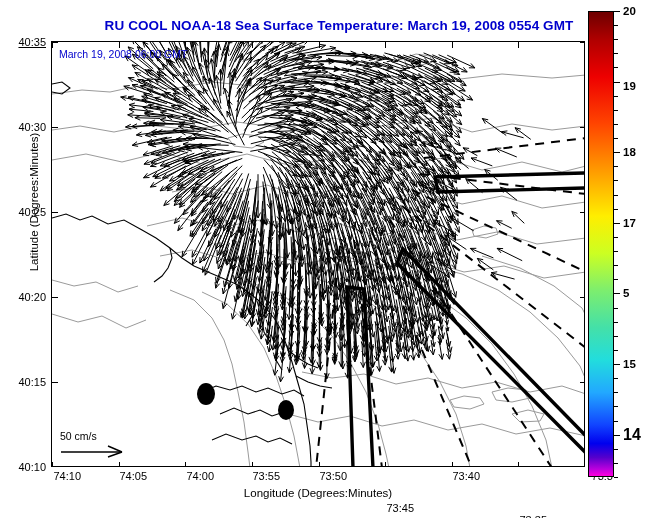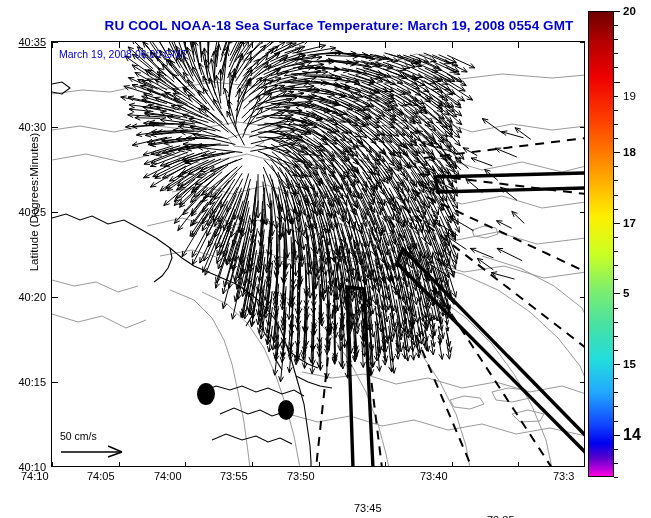--- a/index.html
+++ b/index.html
@@ -33,21 +33,21 @@
   
   #scalewrap{left:60px;top:430px;}
   #scaletext{font-size:10.5px;color:#000;white-space:nowrap;}
 
   
   .ytick{
     font-size:11px;color:#000;text-align:right;
     width:46px;white-space:nowrap;
   }
   .xtick{
-    font-size:11px;color:#000;text-align:left;
+    font-size:11px;color:#000;text-align:right;
     width:60px;white-space:nowrap;
   }
   #ylabel{
     left:-46px;top:196px;width:160px;text-align:center;
     font-size:11.5px;color:#000;
     transform:rotate(-90deg);white-space:nowrap;
   }
   #xlabel{
     left:51px;top:487px;width:534px;text-align:center;
     font-size:11.5px;color:#000;white-space:nowrap;
@@ -1718,29 +1718,30 @@
   <div class="abs xtick" style="left:87px;top:470px;">74:05</div>
   <div class="abs xtick" style="left:154px;top:470px;">74:00</div>
   <div class="abs xtick" style="left:220px;top:470px;">73:55</div>
   <div class="abs xtick" style="left:287px;top:470px;">73:50</div>
   <div class="abs xtick" style="left:354px;top:470px;margin-top:32px;">73:45</div>
   <div class="abs xtick" style="left:420px;top:470px;">73:40</div>
   <div class="abs xtick" style="left:487px;top:482px;margin-top:32px;">73:35</div>
   <div class="abs xtick" style="left:553px;top:470px;">73:3</div>
 
   <div class="abs" id="ylabel">Latitude (Degrees:Minutes)</div>
+  <div class="abs" id="xlabel">Longitude (Degrees:Minutes)</div>
 
   <div class="abs" id="cbar">
     <div id="cbarfill" style="background: linear-gradient(rgb(110, 0, 0) 0%, rgb(176, 0, 0) 6%, rgb(238, 0, 0) 14%, rgb(255, 68, 0) 24%, rgb(255, 153, 0) 34%, rgb(255, 238, 0) 44%, rgb(204, 255, 34) 52%, rgb(125, 238, 110) 60%, rgb(68, 224, 168) 68%, rgb(34, 221, 221) 75%, rgb(34, 168, 255) 82%, rgb(17, 68, 255) 89%, rgb(0, 0, 238) 93%, rgb(85, 0, 204) 96%, rgb(187, 0, 221) 98.5%, rgb(255, 0, 221) 100%);"></div>
   </div>
 
 <div class="abs" style="left: 614px; top: 11px; width: 6px; height: 1px; background: rgb(0, 0, 0);"></div>
     <div class="abs" style="left: 623px; top: 11px; transform: translateY(-50%); font-size: 11.5px; font-weight: bold; white-space: nowrap;">20</div>
     <div class="abs" style="left: 614px; top: 81.6061px; width: 6px; height: 1px; background: rgb(0, 0, 0);"></div>
-    <div class="abs" style="left: 623px; top: 96px; transform: translateY(-50%); font-size: 11.5px; font-weight: normal; white-space: nowrap;">19</div>
+    <div class="abs" style="left: 623px; top: 86px; transform: translateY(-50%); font-size: 11.5px; font-weight: bold; white-space: nowrap;">19</div>
     <div class="abs" style="left: 614px; top: 152.212px; width: 6px; height: 1px; background: rgb(0, 0, 0);"></div>
     <div class="abs" style="left: 623px; top: 152.212px; transform: translateY(-50%); font-size: 11.5px; font-weight: bold; white-space: nowrap;">18</div>
     <div class="abs" style="left: 614px; top: 222.818px; width: 6px; height: 1px; background: rgb(0, 0, 0);"></div>
     <div class="abs" style="left: 623px; top: 222.818px; transform: translateY(-50%); font-size: 11.5px; font-weight: bold; white-space: nowrap;">17</div>
     <div class="abs" style="left: 614px; top: 293.424px; width: 6px; height: 1px; background: rgb(0, 0, 0);"></div>
     <div class="abs" style="left: 623px; top: 293.424px; transform: translateY(-50%); font-size: 11.5px; font-weight: bold; white-space: nowrap;">5</div>
     <div class="abs" style="left: 614px; top: 364.03px; width: 6px; height: 1px; background: rgb(0, 0, 0);"></div>
     <div class="abs" style="left: 623px; top: 364.03px; transform: translateY(-50%); font-size: 11.5px; font-weight: bold; white-space: nowrap;">15</div>
     <div class="abs" style="left: 614px; top: 434.636px; width: 6px; height: 1px; background: rgb(0, 0, 0);"></div>
     <div class="abs" style="left: 623px; top: 434.636px; transform: translateY(-50%); font-size: 16px; font-weight: bold; white-space: nowrap;">14</div>

